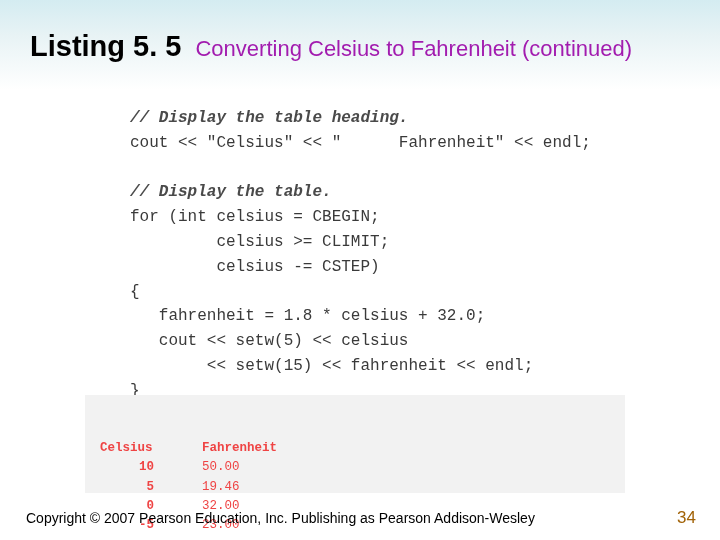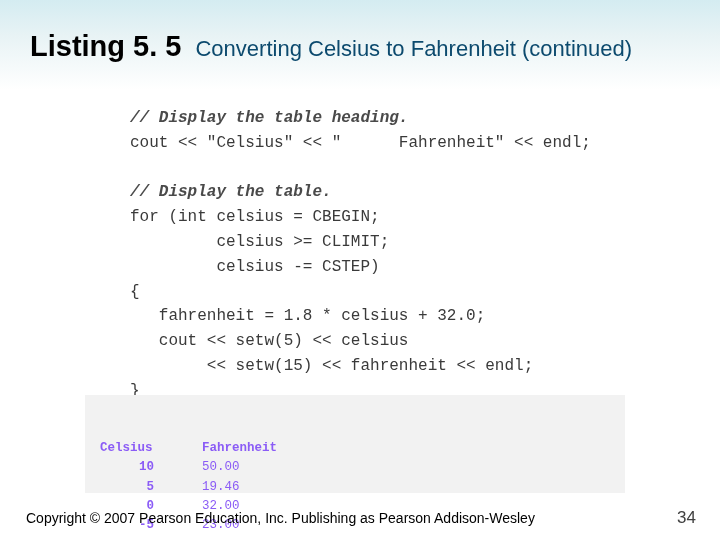--- a/index.html
+++ b/index.html
@@ -29,21 +29,21 @@
     align-items: baseline;
     gap: 14px;
   }
   .header .title-strong {
     font-size: 29px;
     font-weight: bold;
     color: #000;
   }
   .header .title-sub {
     font-size: 22px;
-    color: #0c4a6e;
+    color: #a21caf;
     margin-top: 14px;
   }
   .code-block {
     position: absolute;
     top: 106px;
     left: 130px;
     font-family: "Courier New", Courier, monospace;
     font-size: 16px;
     line-height: 1.55;
     color: #3a3a3a;
@@ -77,29 +77,29 @@
     bottom: 14px;
     left: 26px;
     font-size: 14px;
     color: #000;
   }
   .footer-page {
     position: absolute;
     bottom: 12px;
     right: 24px;
     font-size: 17px;
-    color: #404040;
+    color: #a16207;
   }
   .chart-table {
     border-collapse: collapse;
   }
   .chart-table td, .chart-table th {
     font-family: "Courier New", Courier, monospace;
     font-size: 12.5px;
-    color: #8b5cf6;
+    color: #ef4444;
     padding: 0;
     font-weight: normal;
   }
   .chart-table th {
     font-weight: bold;
     text-align: left;
     padding-right: 20px;
   }
   .chart-table td.cel {
     text-align: right;

